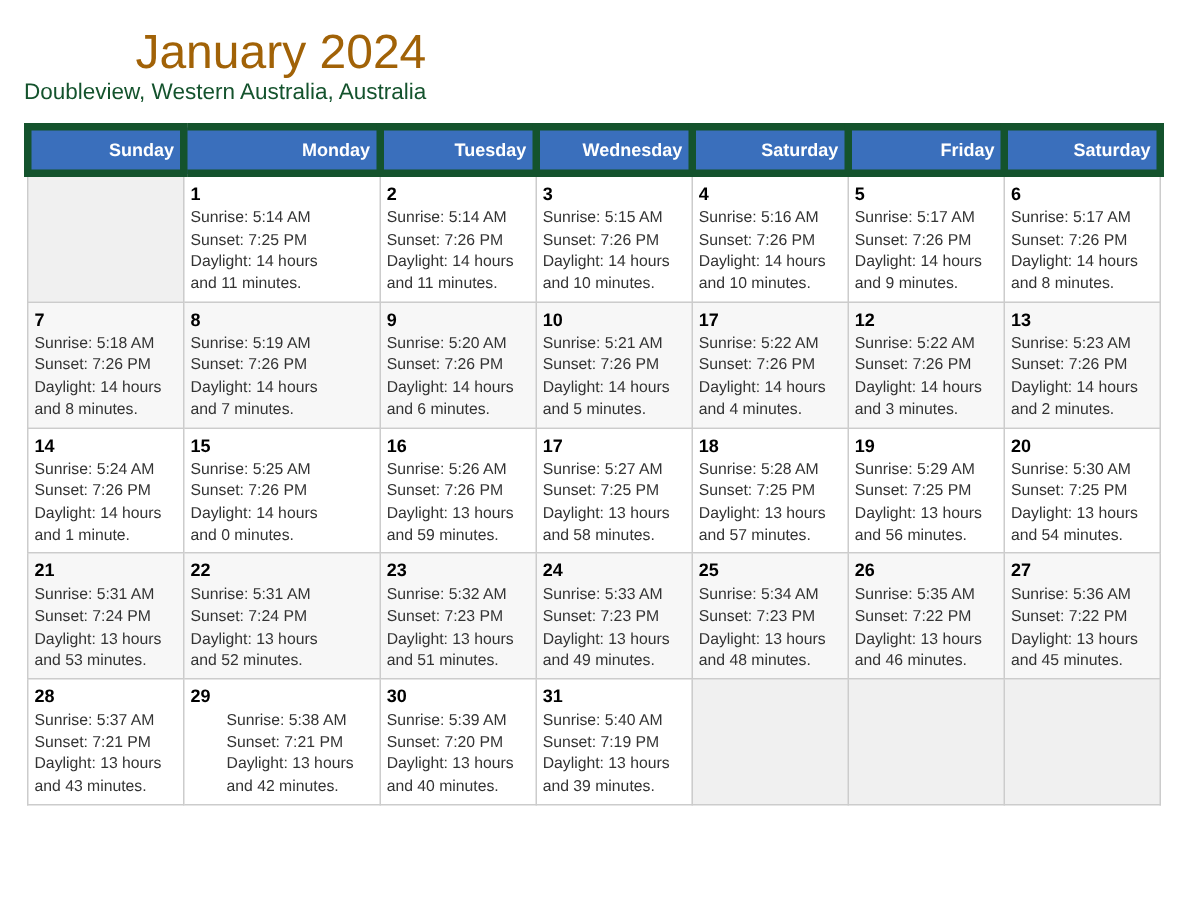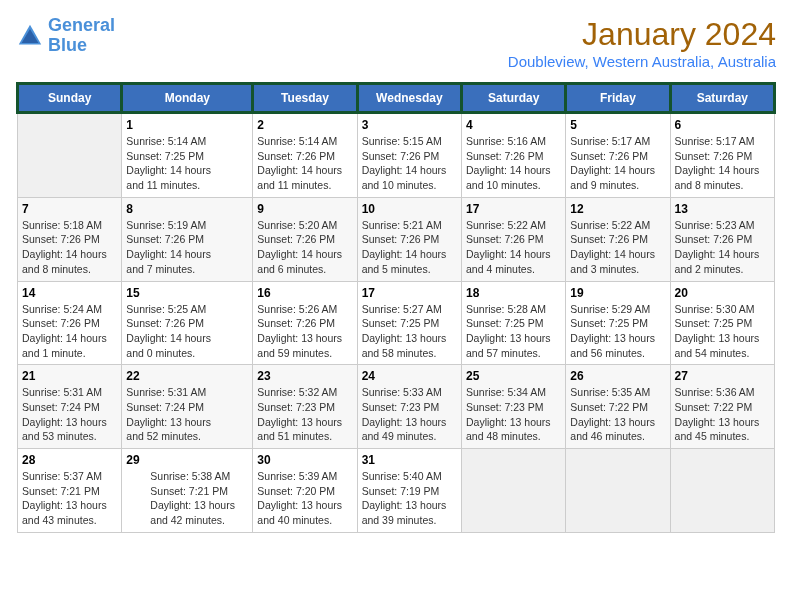--- a/index.html
+++ b/index.html
@@ -37,36 +37,35 @@
     .title-block {
       text-align: right;
     }
     .month-title {
       font-size: 32px;
       font-weight: 300;
       color: #a16207;
     }
     .subtitle {
       font-size: 15px;
-      color: #3b82f6;
-      margin-left: 27px;
+      color: #14532d;
     }
     table {
       width: 100%;
       border-collapse: collapse;
       font-size: 11px;
     }
     thead tr th {
       background-color: #3a6fbc;
       color: #fff;
       padding: 6px 4px;
-      text-align: center;
+      text-align: right;
       font-size: 12px;
       font-weight: bold;
-      border: 3px solid #14532d;
+      border: 5px solid #14532d;
     }
     tbody tr td {
       border: 1px solid #ccc;
       padding: 4px;
       vertical-align: top;
       min-height: 70px;
       background: #fff;
     }
     tbody tr:nth-child(even) td {
       background: #f7f7f7;
@@ -83,30 +82,20 @@
       font-size: 10.5px;
     }
     td.empty {
       background: #f0f0f0;
     }
   </style>
 </head>
 <body>
 
 <div class="header">
-  <div class="logo">
-    <svg class="logo-icon" viewBox="0 0 40 40">
-      <polygon points="20,4 36,32 4,32" fill="#4a90d9"></polygon>
-      <polygon points="20,10 32,30 8,30" fill="#2a60a9"></polygon>
-    </svg>
-    <div class="logo-text">
-      <div><span>General</span></div>
-      <div><span style="color:#4a90d9">Blue</span></div>
-    </div>
-  </div>
   <div class="title-block">
     <div class="month-title">January 2024</div>
     <div class="subtitle">Doubleview, Western Australia, Australia</div>
   </div>
 </div>
 
 <table>
   <thead>
     <tr>
     <th>Sunday</th>

